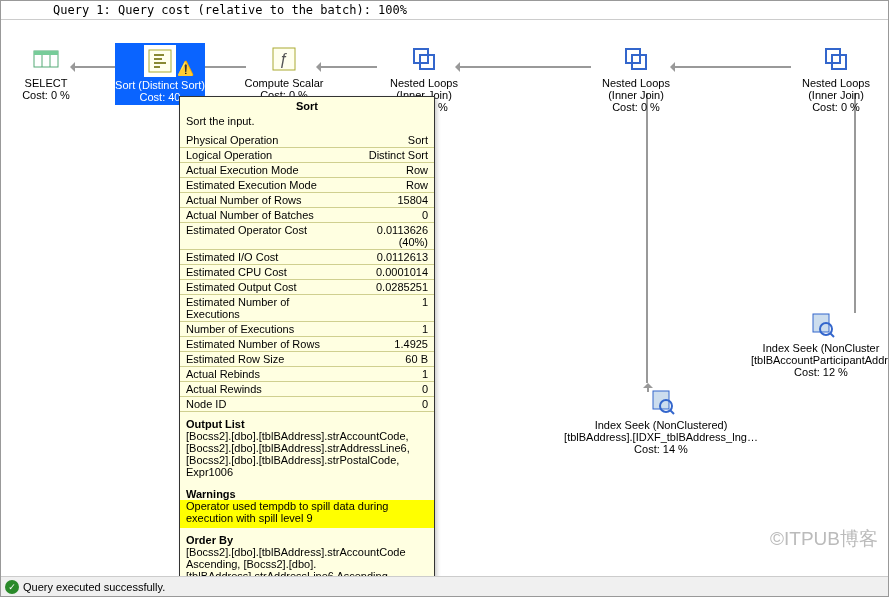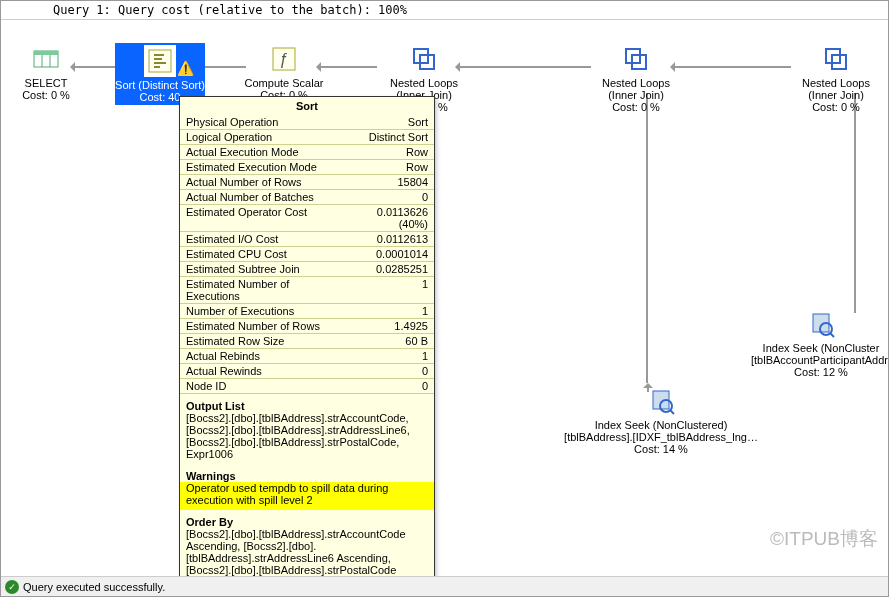--- a/index.html
+++ b/index.html
@@ -149,20 +149,21 @@
     <span>Index Seek (NonCluster</span>
     <span style="display:block">[tblBAccountParticipantAddre</span>
     <span class="cost">Cost: 12 %</span>
   </div>
 
   <div class="watermark">©ITPUB博客</div>
 </div>
 
 <div class="tooltip">
   <div class="tt-title">Sort</div>
+  <div class="tt-desc">Sort the input.</div>
   <table>
     <tbody id="tt-rows">
         <tr>
           <td>Physical Operation</td>
           <td>Sort</td>
         </tr>
         <tr>
           <td>Logical Operation</td>
           <td>Distinct Sort</td>
         </tr>
@@ -188,21 +189,21 @@
         </tr>
         <tr>
           <td>Estimated I/O Cost</td>
           <td>0.0112613</td>
         </tr>
         <tr>
           <td>Estimated CPU Cost</td>
           <td>0.0001014</td>
         </tr>
         <tr>
-          <td>Estimated Subtree Join</td>
+          <td>Estimated Output Cost</td>
           <td>0.0285251</td>
         </tr>
         <tr>
           <td>Estimated Number of Executions</td>
           <td>1</td>
         </tr>
         <tr>
           <td>Number of Executions</td>
           <td>1</td>
         </tr>
@@ -224,21 +225,21 @@
         </tr>
         <tr>
           <td>Node ID</td>
           <td>0</td>
         </tr>
       </tbody>
   </table>
   <span class="section-h">Output List</span>
   <span class="section-body">[Bocss2].[dbo].[tblBAddress].strAccountCode, [Bocss2].[dbo].[tblBAddress].strAddressLine6, [Bocss2].[dbo].[tblBAddress].strPostalCode, Expr1006</span>
   <span class="section-h">Warnings</span>
-  <span class="section-body hl">Operator used tempdb to spill data during execution with spill level 2</span>
+  <span class="section-body hl">Operator used tempdb to spill data during execution with spill level 9</span>
   <span class="section-h">Order By</span>
   <span class="section-body">[Bocss2].[dbo].[tblBAddress].strAccountCode Ascending, [Bocss2].[dbo].[tblBAddress].strAddressLine6 Ascending, [Bocss2].[dbo].[tblBAddress].strPostalCode Ascending, Expr1006 Ascending</span>
 </div>
 
 <div class="status-bar">
   <span class="ok">✓</span>
   <span>Query executed successfully.</span>
 </div>
 
 </body></html>

